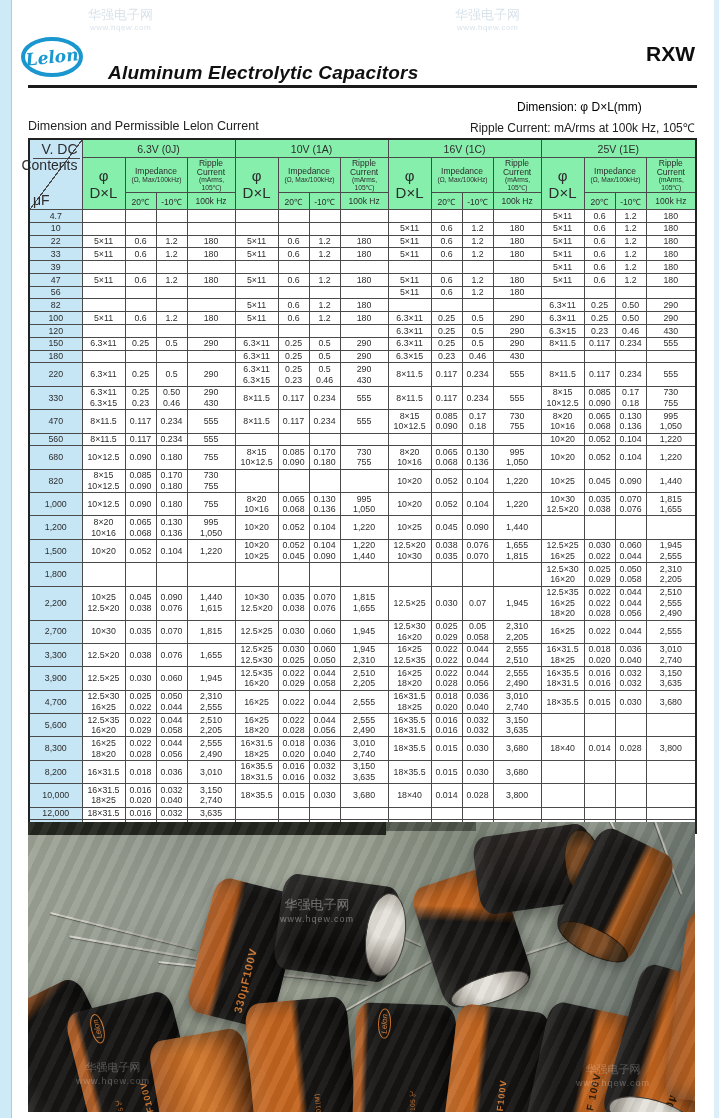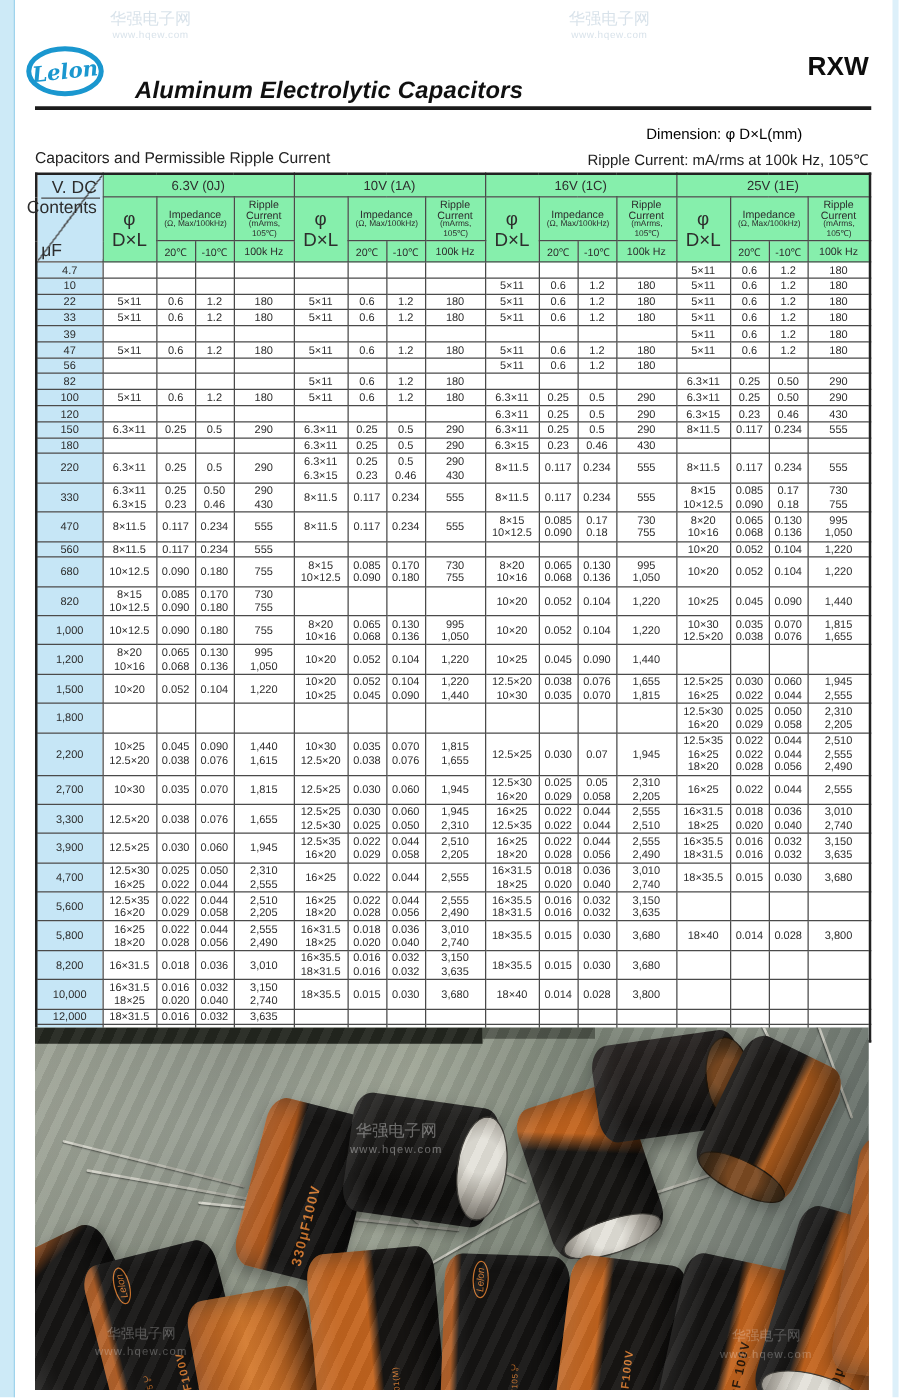--- a/index.html
+++ b/index.html
@@ -92,21 +92,21 @@
       <ellipse cx="32" cy="23" rx="29" ry="18" fill="#ffffff" stroke="#1a97cf" stroke-width="4"></ellipse>
       <text x="32" y="29" text-anchor="middle" font-family="DejaVu Serif, serif" font-style="italic" font-weight="bold" font-size="17" fill="#1a97cf" transform="rotate(-6 32 23)">Lelon</text>
     </svg>
   </div>
   <h1 class="page-title">Aluminum Electrolytic Capacitors</h1>
   <div class="series">RXW</div>
   <div class="rule"></div>
 
   <div class="note-dim">Dimension:  φ D×L(mm)</div>
   <div class="note-rip">Ripple Current: mA/rms at 100k Hz, 105℃</div>
-  <div class="table-title">Capacitors and Permissible Ripple Current</div>
+  <div class="table-title">Dimension and Permissible Lelon Current</div>
 
   <table class="rip">
     <colgroup>
       <col style="width:53px">
       <col style="width:43px">
         <col style="width:31px">
         <col style="width:31px">
         <col style="width:48px">
       <col style="width:43px">
         <col style="width:31px">
@@ -813,21 +813,21 @@
           <td>0.032
 0.032</td>
           <td>3,150
 3,635</td>
           <td></td>
           <td></td>
           <td></td>
           <td></td>
         </tr>
         <tr>
-          <td class="uf">5,800</td>
+          <td class="uf">8,300</td>
           <td>16×25
 18×20</td>
           <td>0.022
 0.028</td>
           <td>0.044
 0.056</td>
           <td>2,555
 2,490</td>
           <td>16×31.5
 18×25</td>

